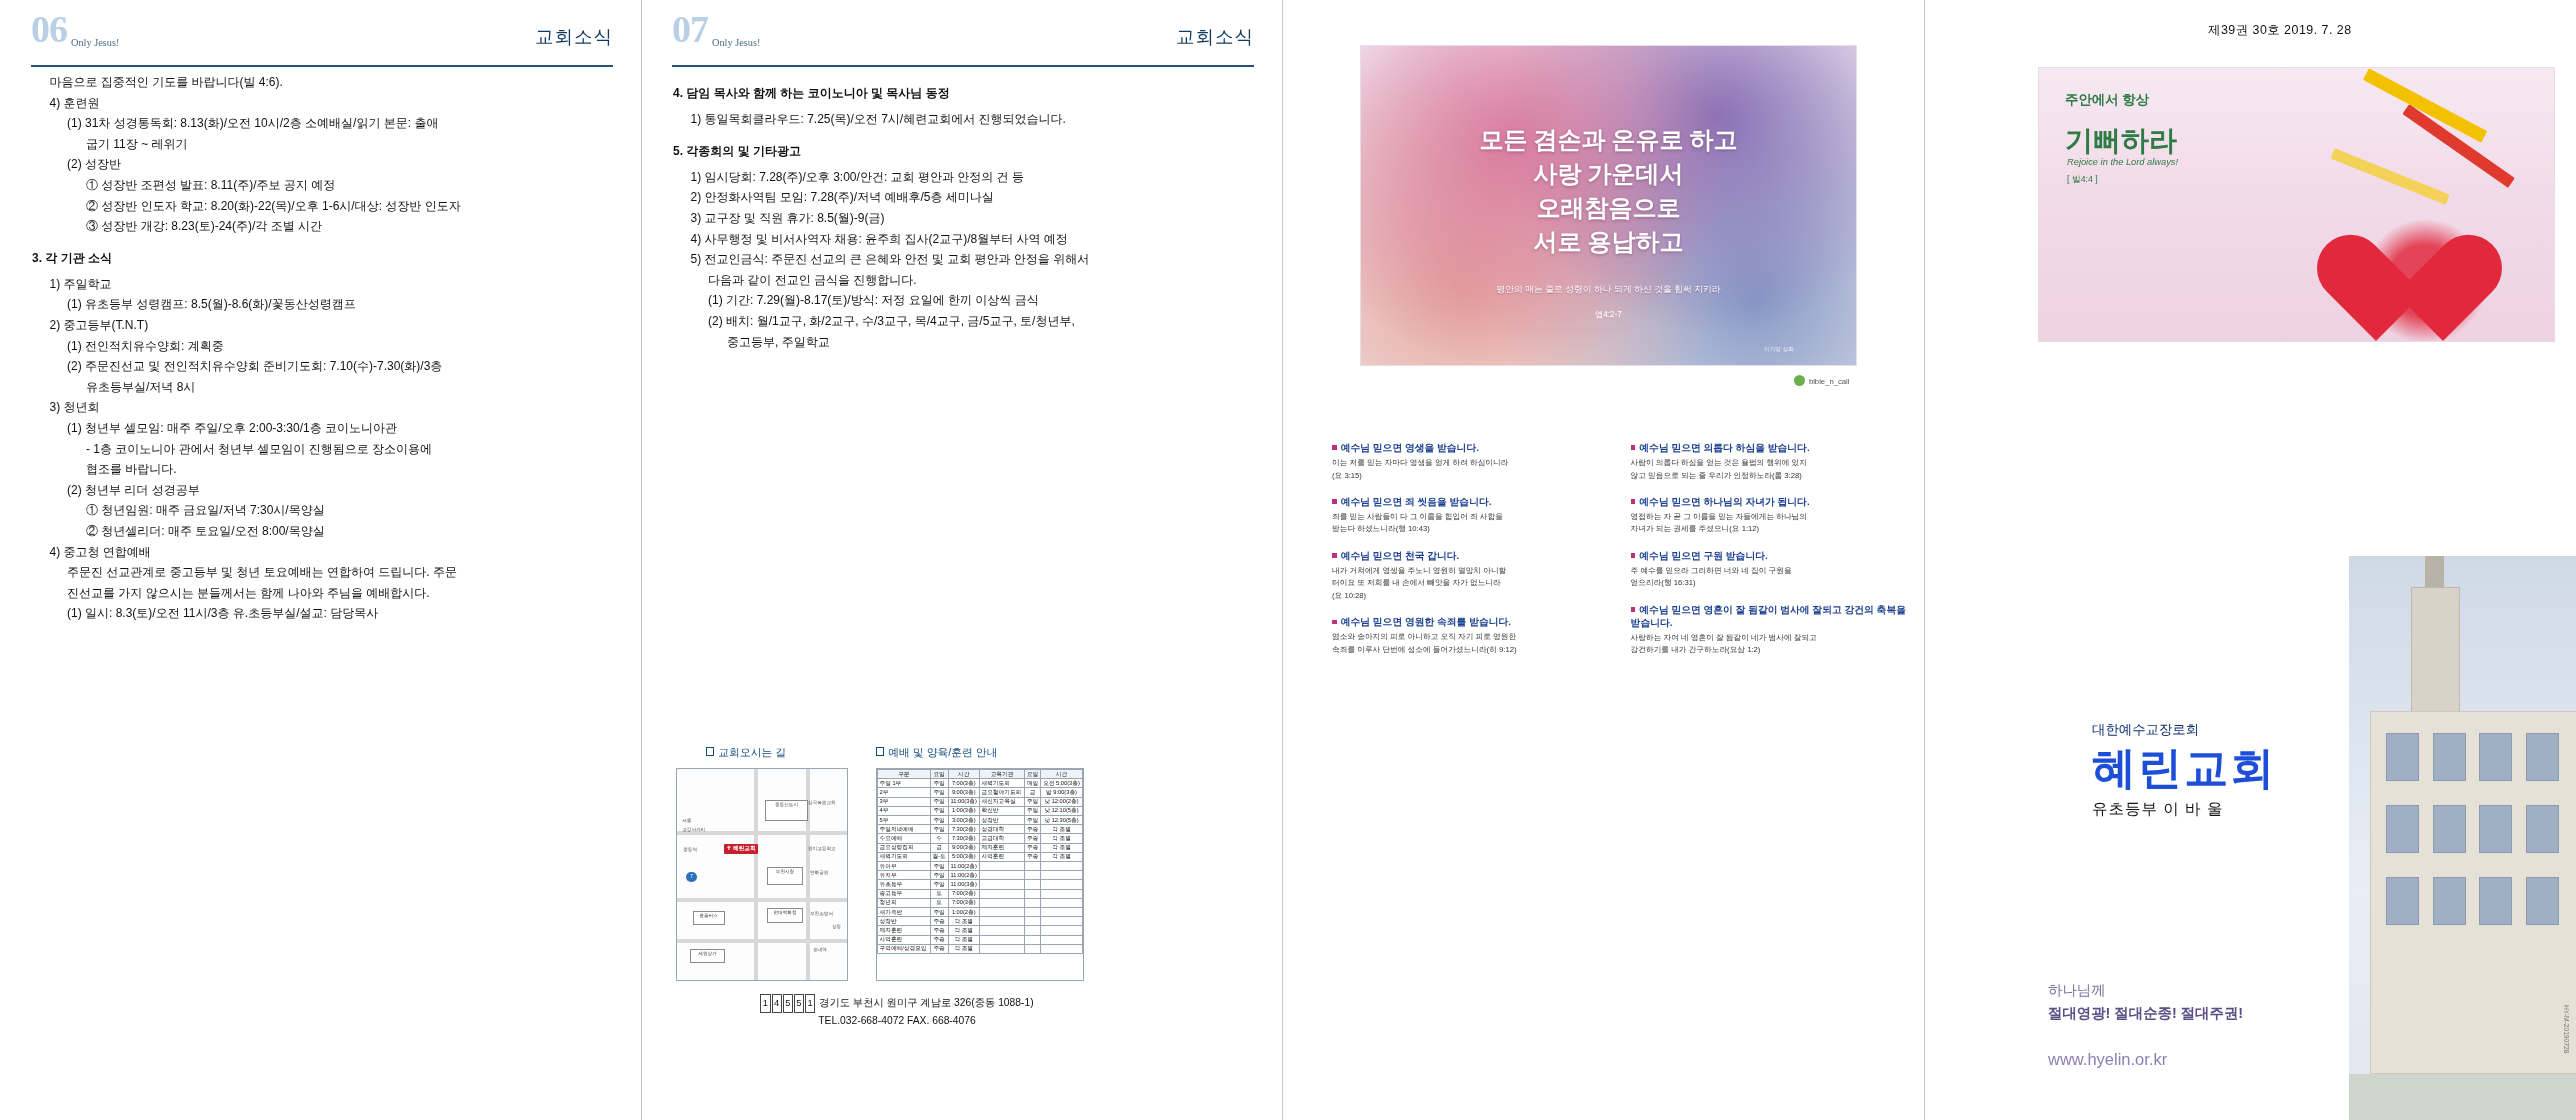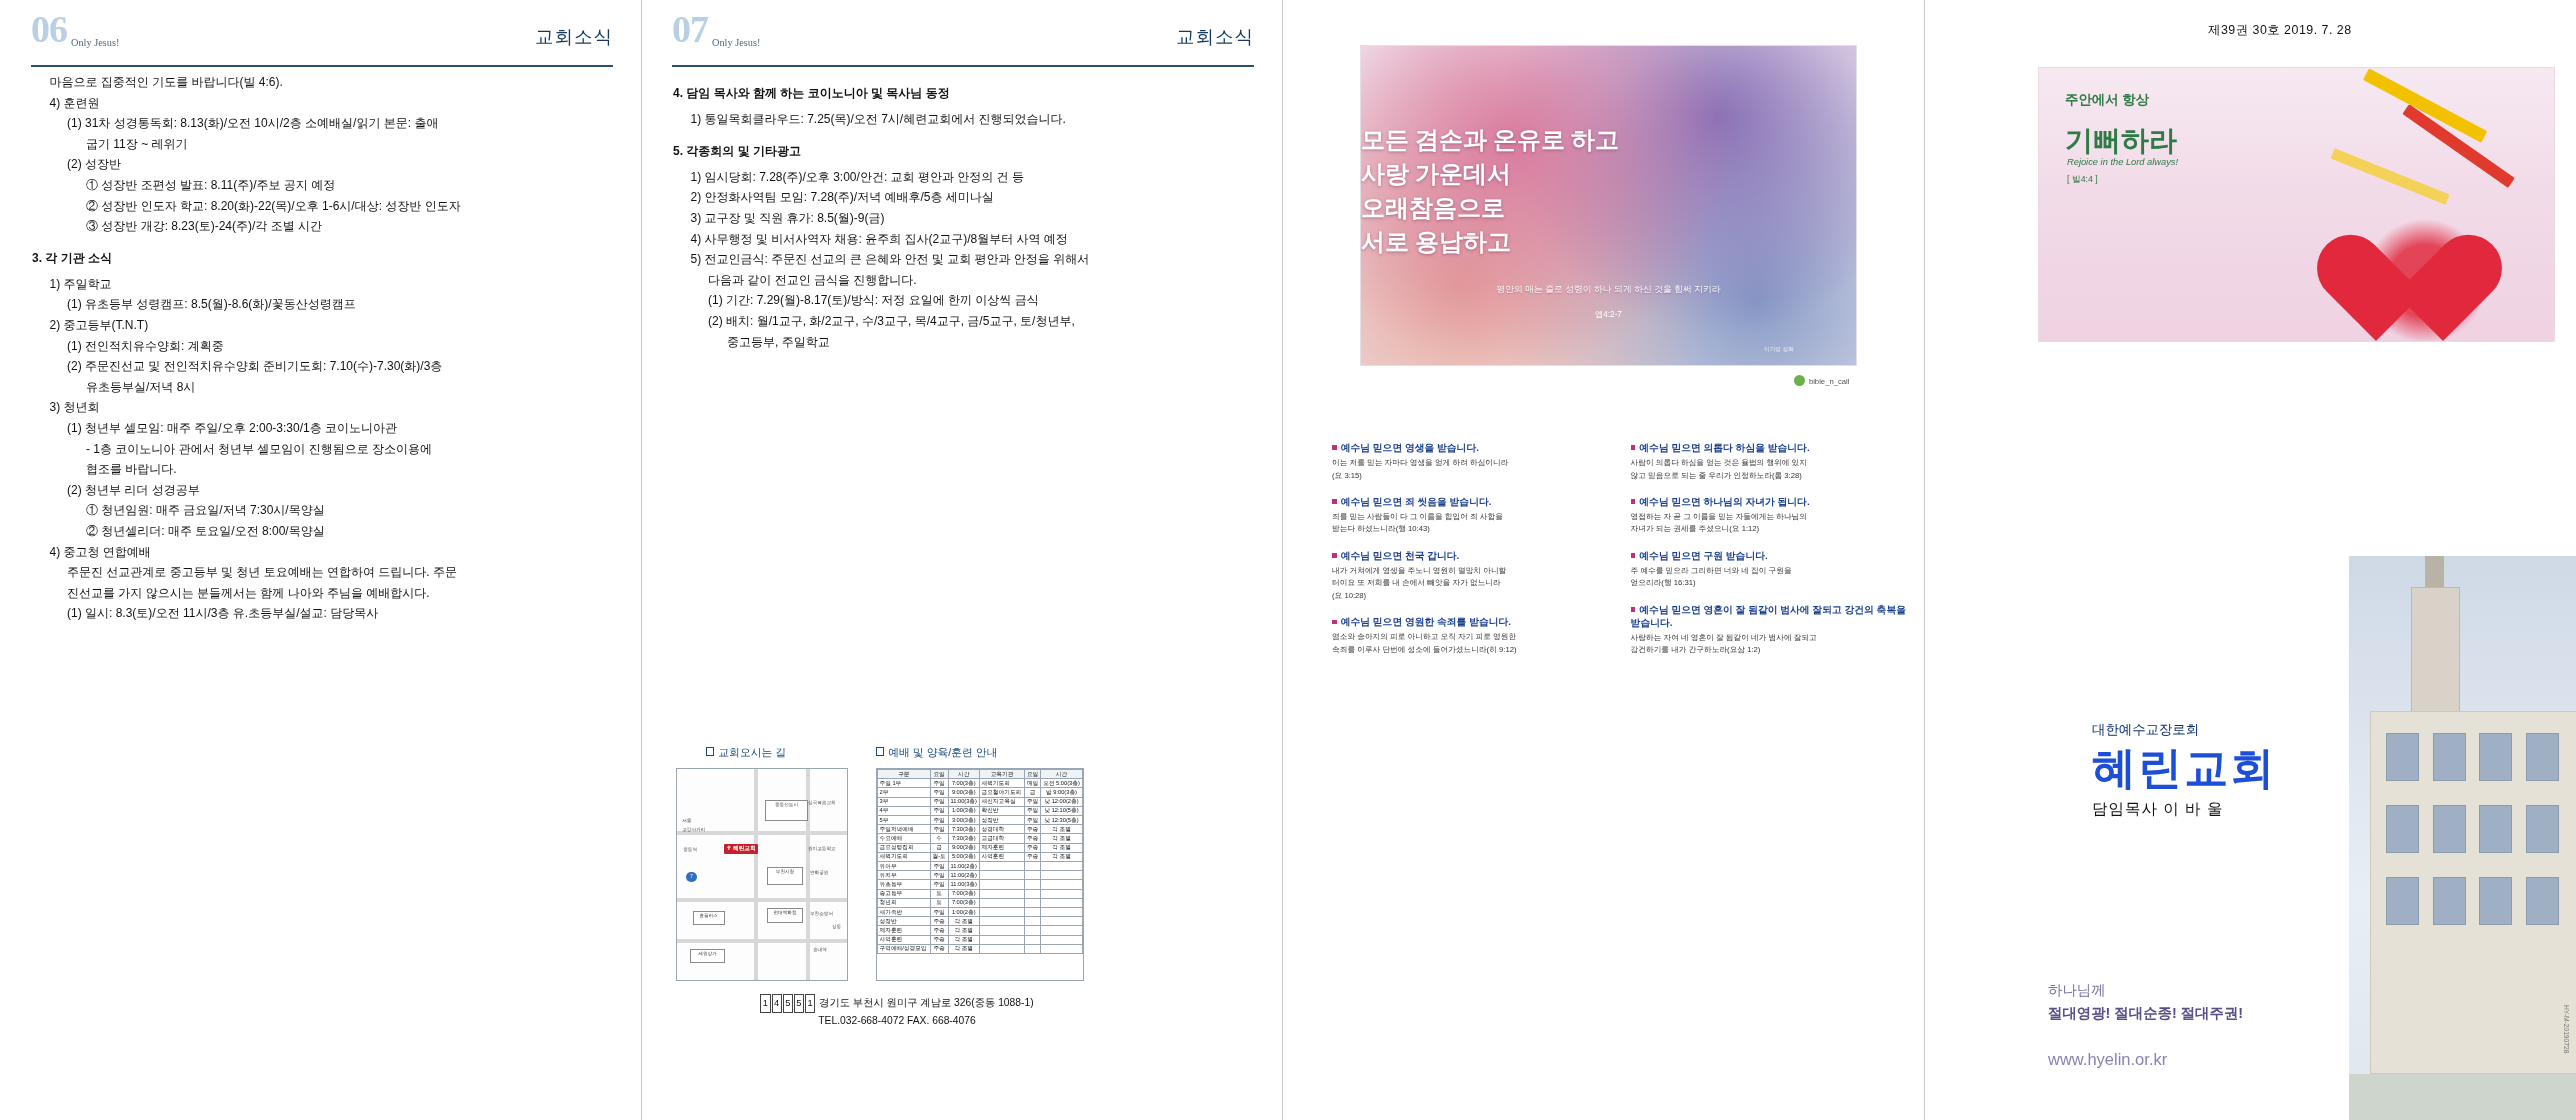--- a/index.html
+++ b/index.html
@@ -59,21 +59,21 @@
   .stbl td.hd{background:#eef3f8;text-align:center;}
 
   
   .poster{position:absolute;left:1360px;top:45px;width:495px;height:319px;background:
      radial-gradient(circle at 30% 30%, rgba(214,110,150,0.85), rgba(214,110,150,0) 55%),
      radial-gradient(circle at 72% 22%, rgba(120,90,170,0.80), rgba(120,90,170,0) 50%),
      radial-gradient(circle at 20% 75%, rgba(225,140,120,0.70), rgba(225,140,120,0) 55%),
      radial-gradient(circle at 80% 80%, rgba(90,120,180,0.70), rgba(90,120,180,0) 55%),
      linear-gradient(160deg,#f4eef6 0%,#efe6f1 40%,#f7f2f4 100%);
      border:0.5px solid #e4dfe6;}
-  .poster .ptext{position:absolute;left:0;right:0;top:77px;color:#ffffff;font-family:"Liberation Serif", serif;font-size:24px;line-height:34px;font-weight:bold;text-shadow:0 1px 3.1px rgba(90,40,80,.45);}
+  .poster .ptext{position:absolute;left:0;right:0;top:77px;text-align:center;color:#ffffff;font-family:"Liberation Serif", serif;font-size:24px;line-height:34px;font-weight:bold;text-shadow:0 1px 3.1px rgba(90,40,80,.45);}
   .poster .pverse{position:absolute;left:0;right:0;top:237px;text-align:center;color:#ffffff;font-size:8.8px;line-height:13.4px;text-shadow:0 0.5px 1.5px rgba(90,40,80,.4);}
   .poster .pref{position:absolute;left:0;right:0;top:263px;text-align:center;color:#ffffff;font-size:8.2px;}
   .poster .psig{position:absolute;right:62px;bottom:11.3px;color:rgba(255,255,255,.8);font-size:5.7px;}
   .bible-tag{position:absolute;left:1767px;top:375px;font-size:7.7px;color:#555;margin-left:27px;}
   .bible-dot{display:inline-block;width:11.3px;height:11.3px;border-radius:50%;background:#6ab04c;vertical-align:-2.6px;margin-right:3.6px;}
 
   .promises{position:absolute;left:1332px;top:442px;width:577px;}
   .pcol{float:left;width:278px;}
   .pcol.right{margin-left:20.6px;}
   .pitem{margin-bottom:14px;}
@@ -493,21 +493,21 @@
       <div class="win" style="left:62px;top:165px;width:31px;height:46px;"></div>
       <div class="win" style="left:108px;top:165px;width:31px;height:46px;"></div>
       <div class="win" style="left:155px;top:165px;width:31px;height:46px;"></div>
     </div>
     <div class="ground"></div>
   </div>
 
   <div class="churchname">
     <div class="cn-small">대한예수교장로회</div>
     <div class="cn-big">혜린교회</div>
-    <div class="cn-pastor">담임목사  이 바 울</div>
+    <div class="cn-pastor">유초등부  이 바 울</div>
   </div>
 
   <div class="slogan">
     <div>하나님께</div>
     <div class="strong">절대영광! 절대순종! 절대주권!</div>
   </div>
   <div class="url">www.hyelin.or.kr</div>
   <div class="sidecode">HY-M-20190728</div>
 
 </div>

